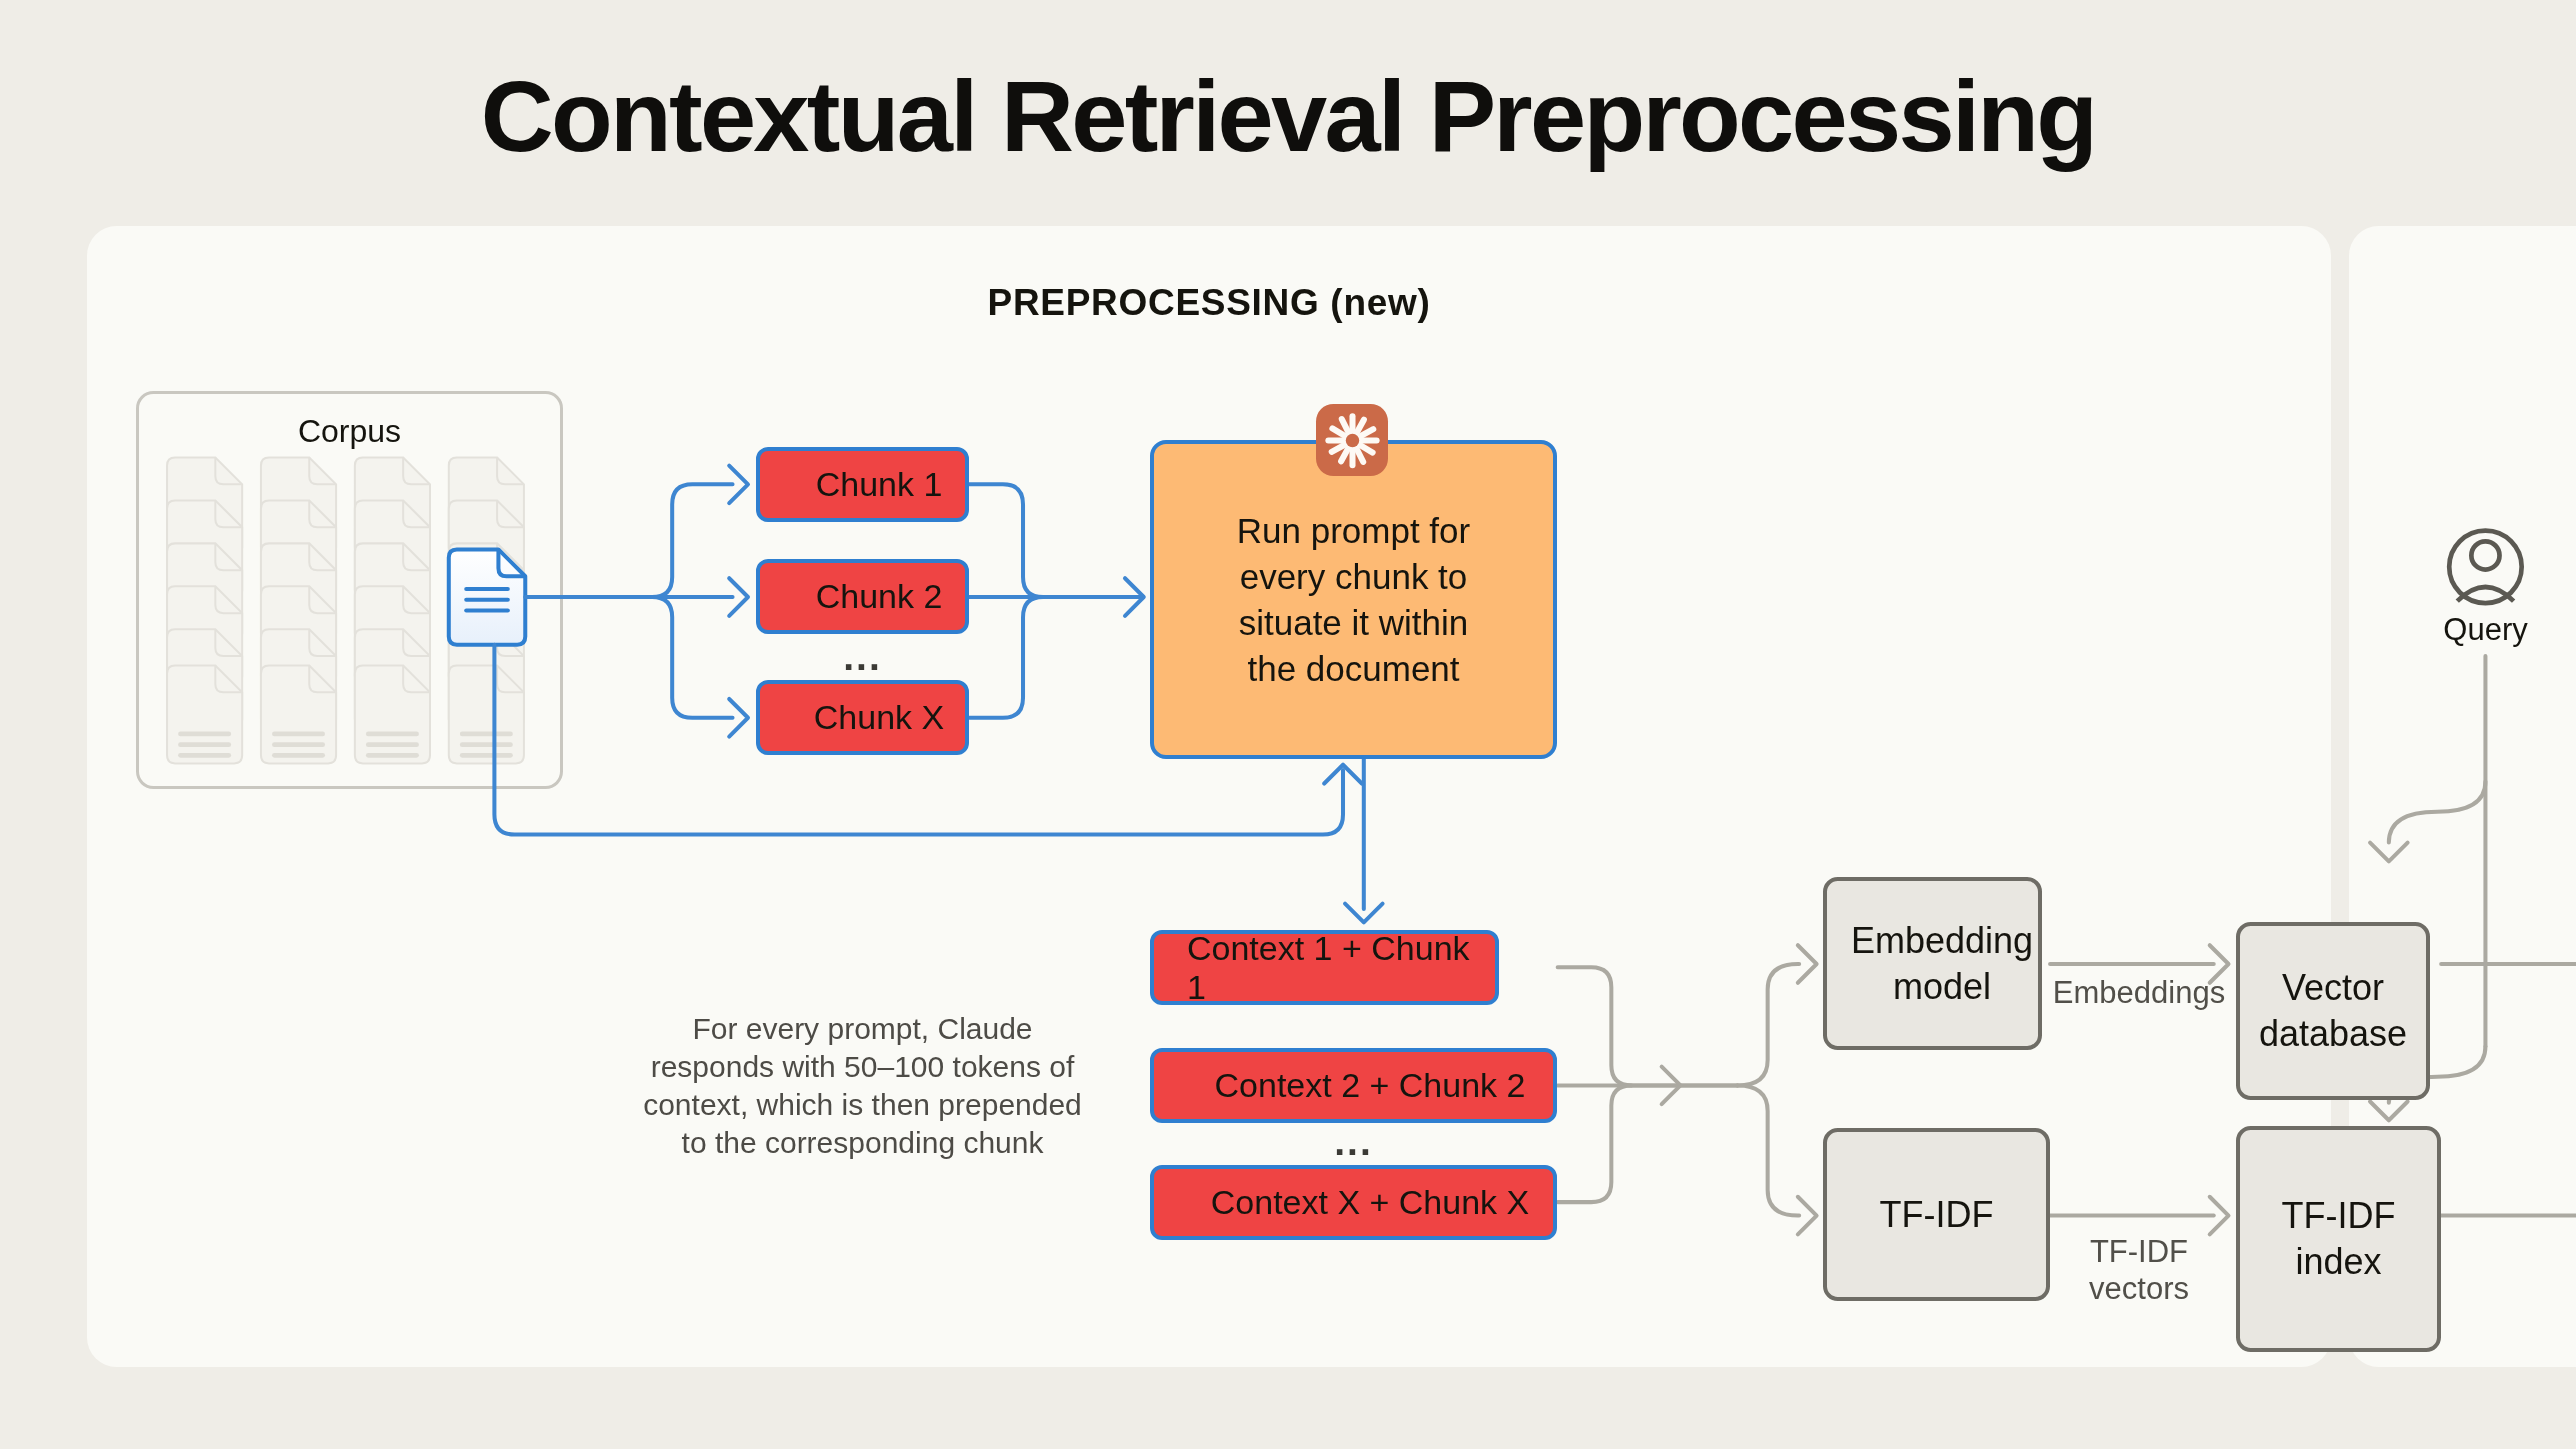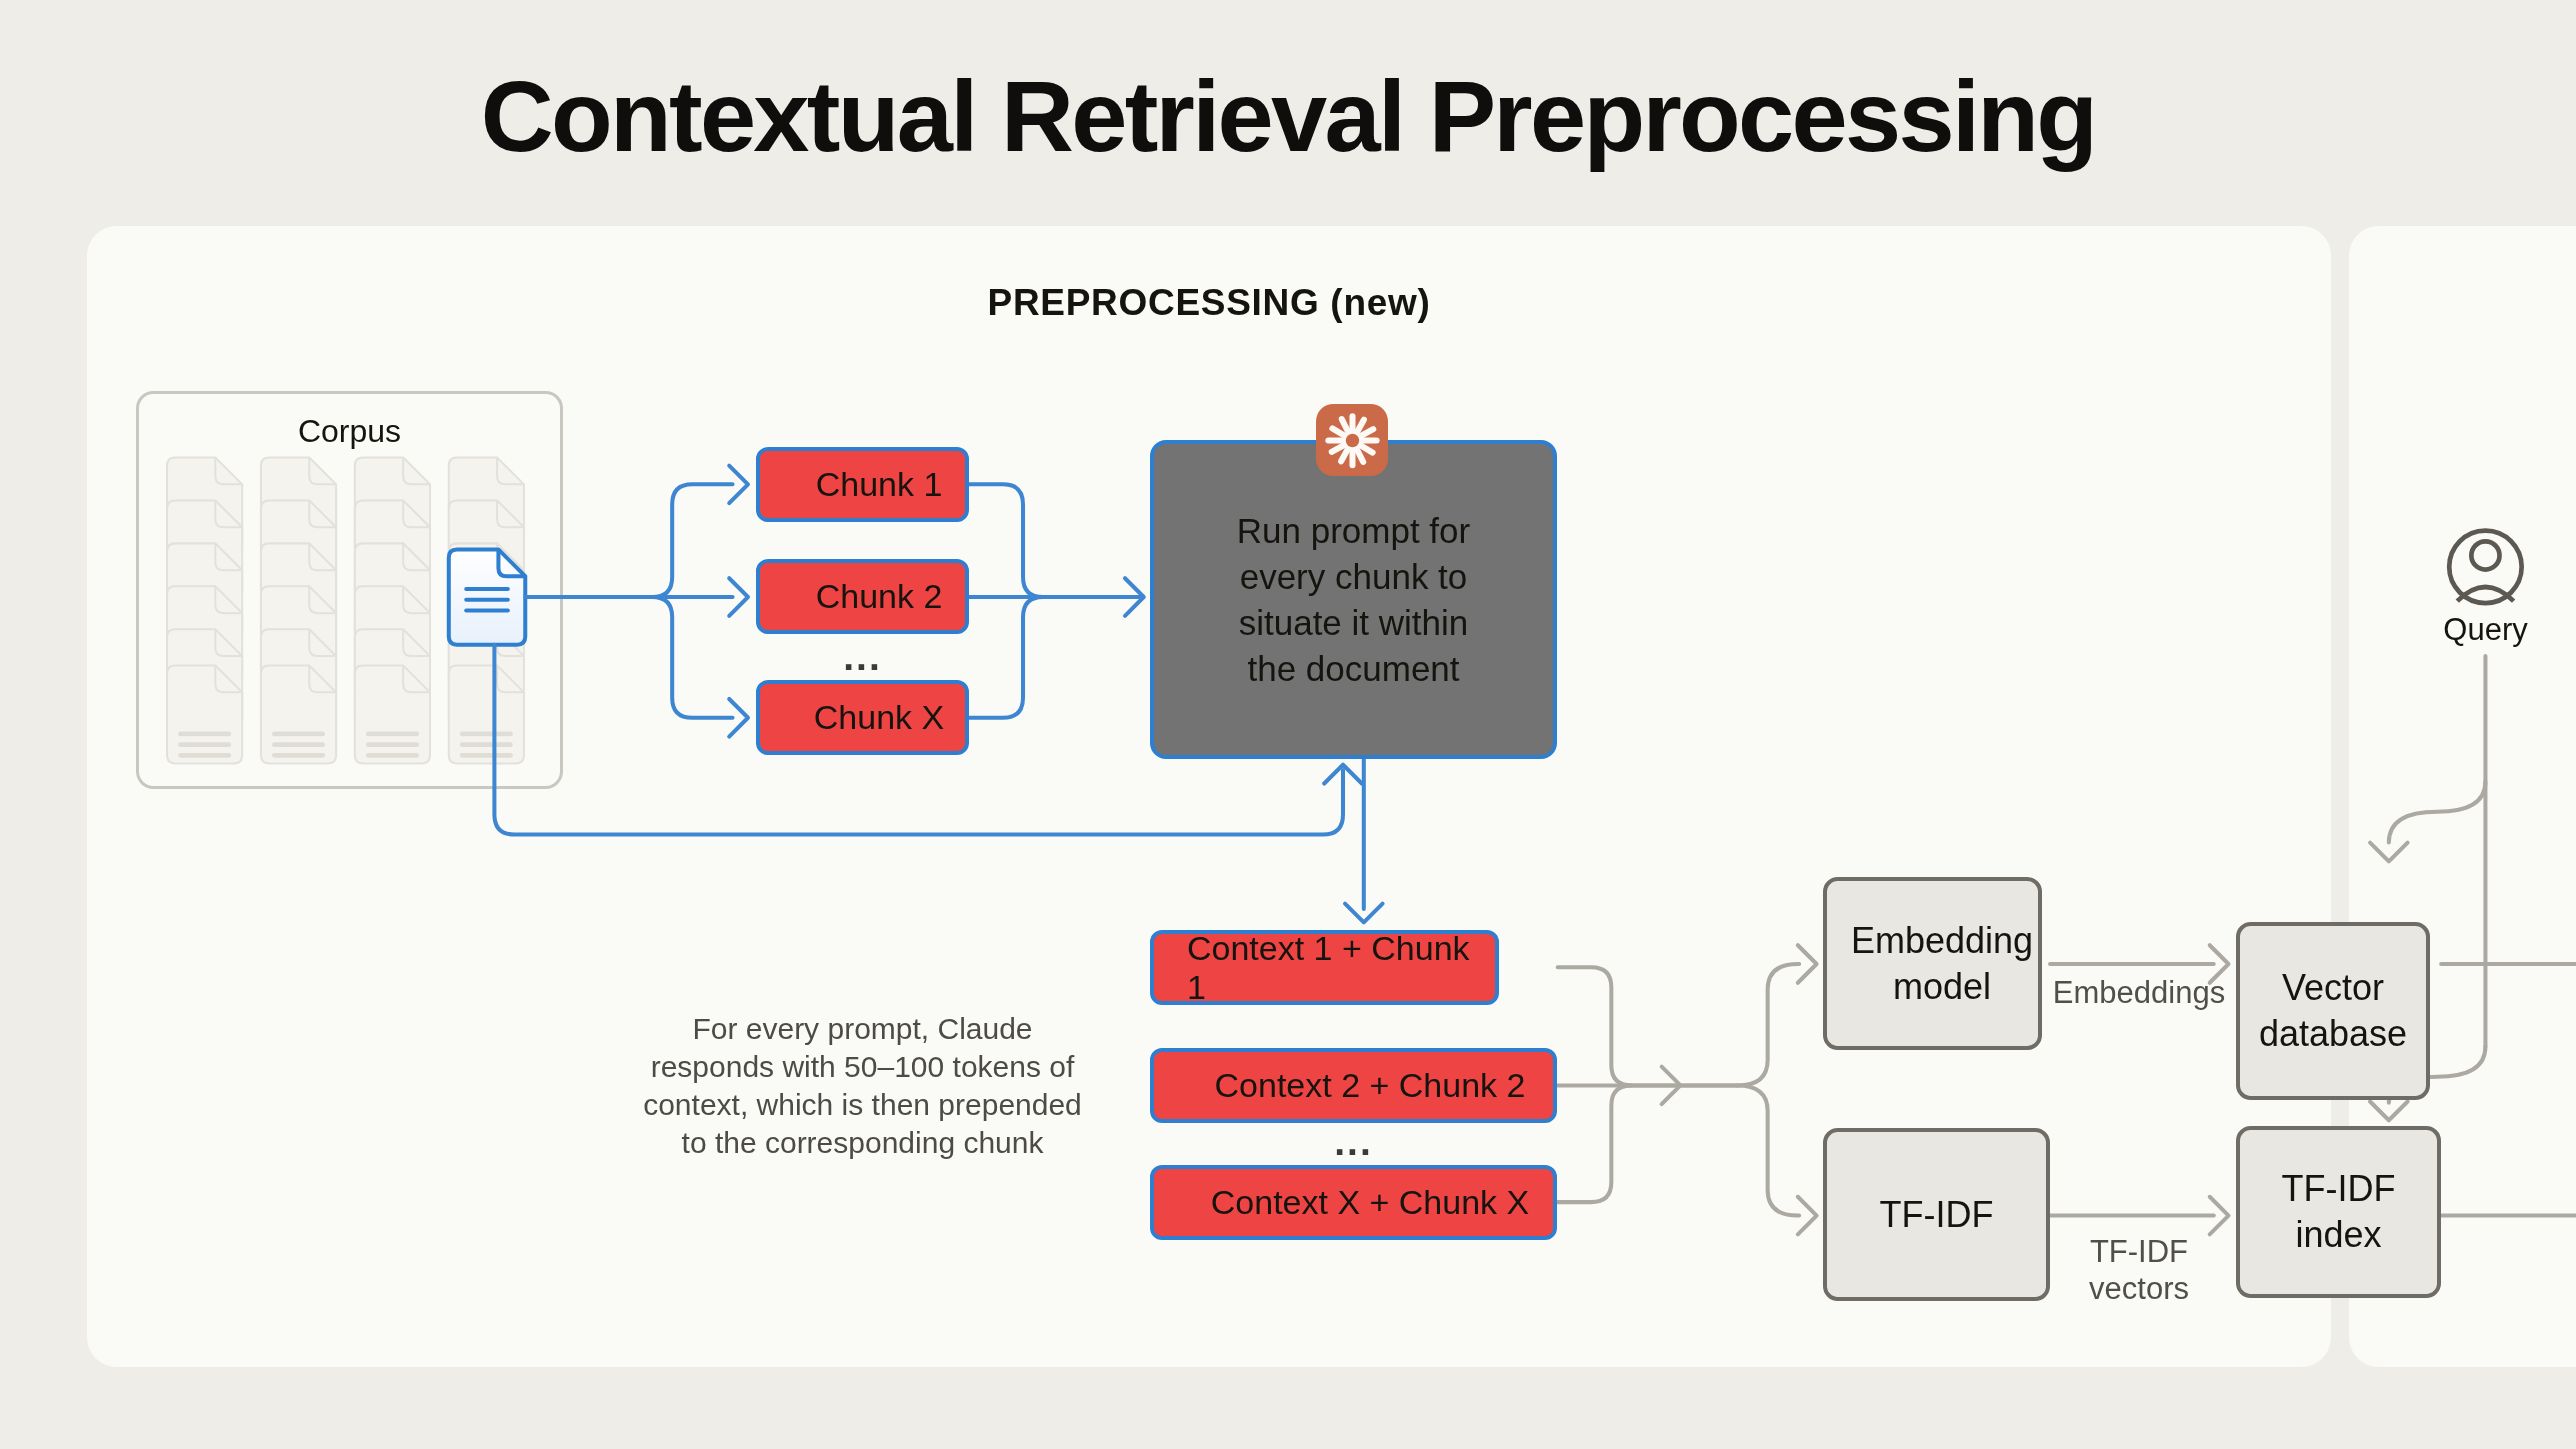--- a/index.html
+++ b/index.html
@@ -42,21 +42,21 @@
   svg.wires{position:absolute;left:0;top:0;z-index:1;}
 
   
   .bluebox{
     position:absolute;background:#ef4444;border:4px solid #2F7FD0;border-radius:12px;
     box-sizing:border-box;display:flex;align-items:center;justify-content:center;
     font-size:34px;z-index:2;padding-left:33px;
   }
   .promptbox{
     position:absolute;left:1150px;top:440px;width:407px;height:319px;
-    background:#737373;border:4px solid #2F7FD0;border-radius:16px;
+    background:#fdba74;border:4px solid #2F7FD0;border-radius:16px;
     box-sizing:border-box;display:flex;flex-direction:column;
     align-items:center;justify-content:center;
     font-size:35px;line-height:46px;text-align:center;z-index:2;
   }
   .dots{
     position:absolute;text-align:center;font-size:39px;font-weight:700;
     letter-spacing:2px;color:#3B3A35;z-index:2;line-height:27px;
   }
 
   
@@ -243,21 +243,21 @@
   </div>
 
   <div class="bluebox" style="left:1150px;top:930px;width:349px;height:75px;">Context 1 + Chunk 1</div>
   <div class="bluebox" style="left:1150px;top:1048px;width:407px;height:75px;">Context 2 + Chunk 2</div>
   <div class="dots" style="left:1150px;top:1128px;width:407px;">...</div>
   <div class="bluebox" style="left:1150px;top:1165px;width:407px;height:75px;">Context X + Chunk X</div>
 
   <div class="graybox" style="left:1823px;top:877px;width:219px;height:173px;padding-left:19px;">Embedding model</div>
   <div class="graybox" style="left:1823px;top:1128px;width:227px;height:173px;">TF-IDF</div>
   <div class="graybox" style="left:2236px;top:922px;width:194px;height:178px;">Vector database</div>
-  <div class="graybox" style="left:2236px;top:1126px;width:205px;height:172px;">TF-IDF index</div>
+  <div class="graybox" style="left:2236px;top:1126px;width:205px;height:226px;">TF-IDF index</div>
 
   <div class="wire-label" style="left:2050px;top:974px;width:178px;">Embeddings</div>
   <div class="wire-label" style="left:2050px;top:1233px;width:178px;">
     <div>TF-IDF</div>
     <div>vectors</div>
   </div>
 
   <div class="query-label">Query</div>
 
 </div>

